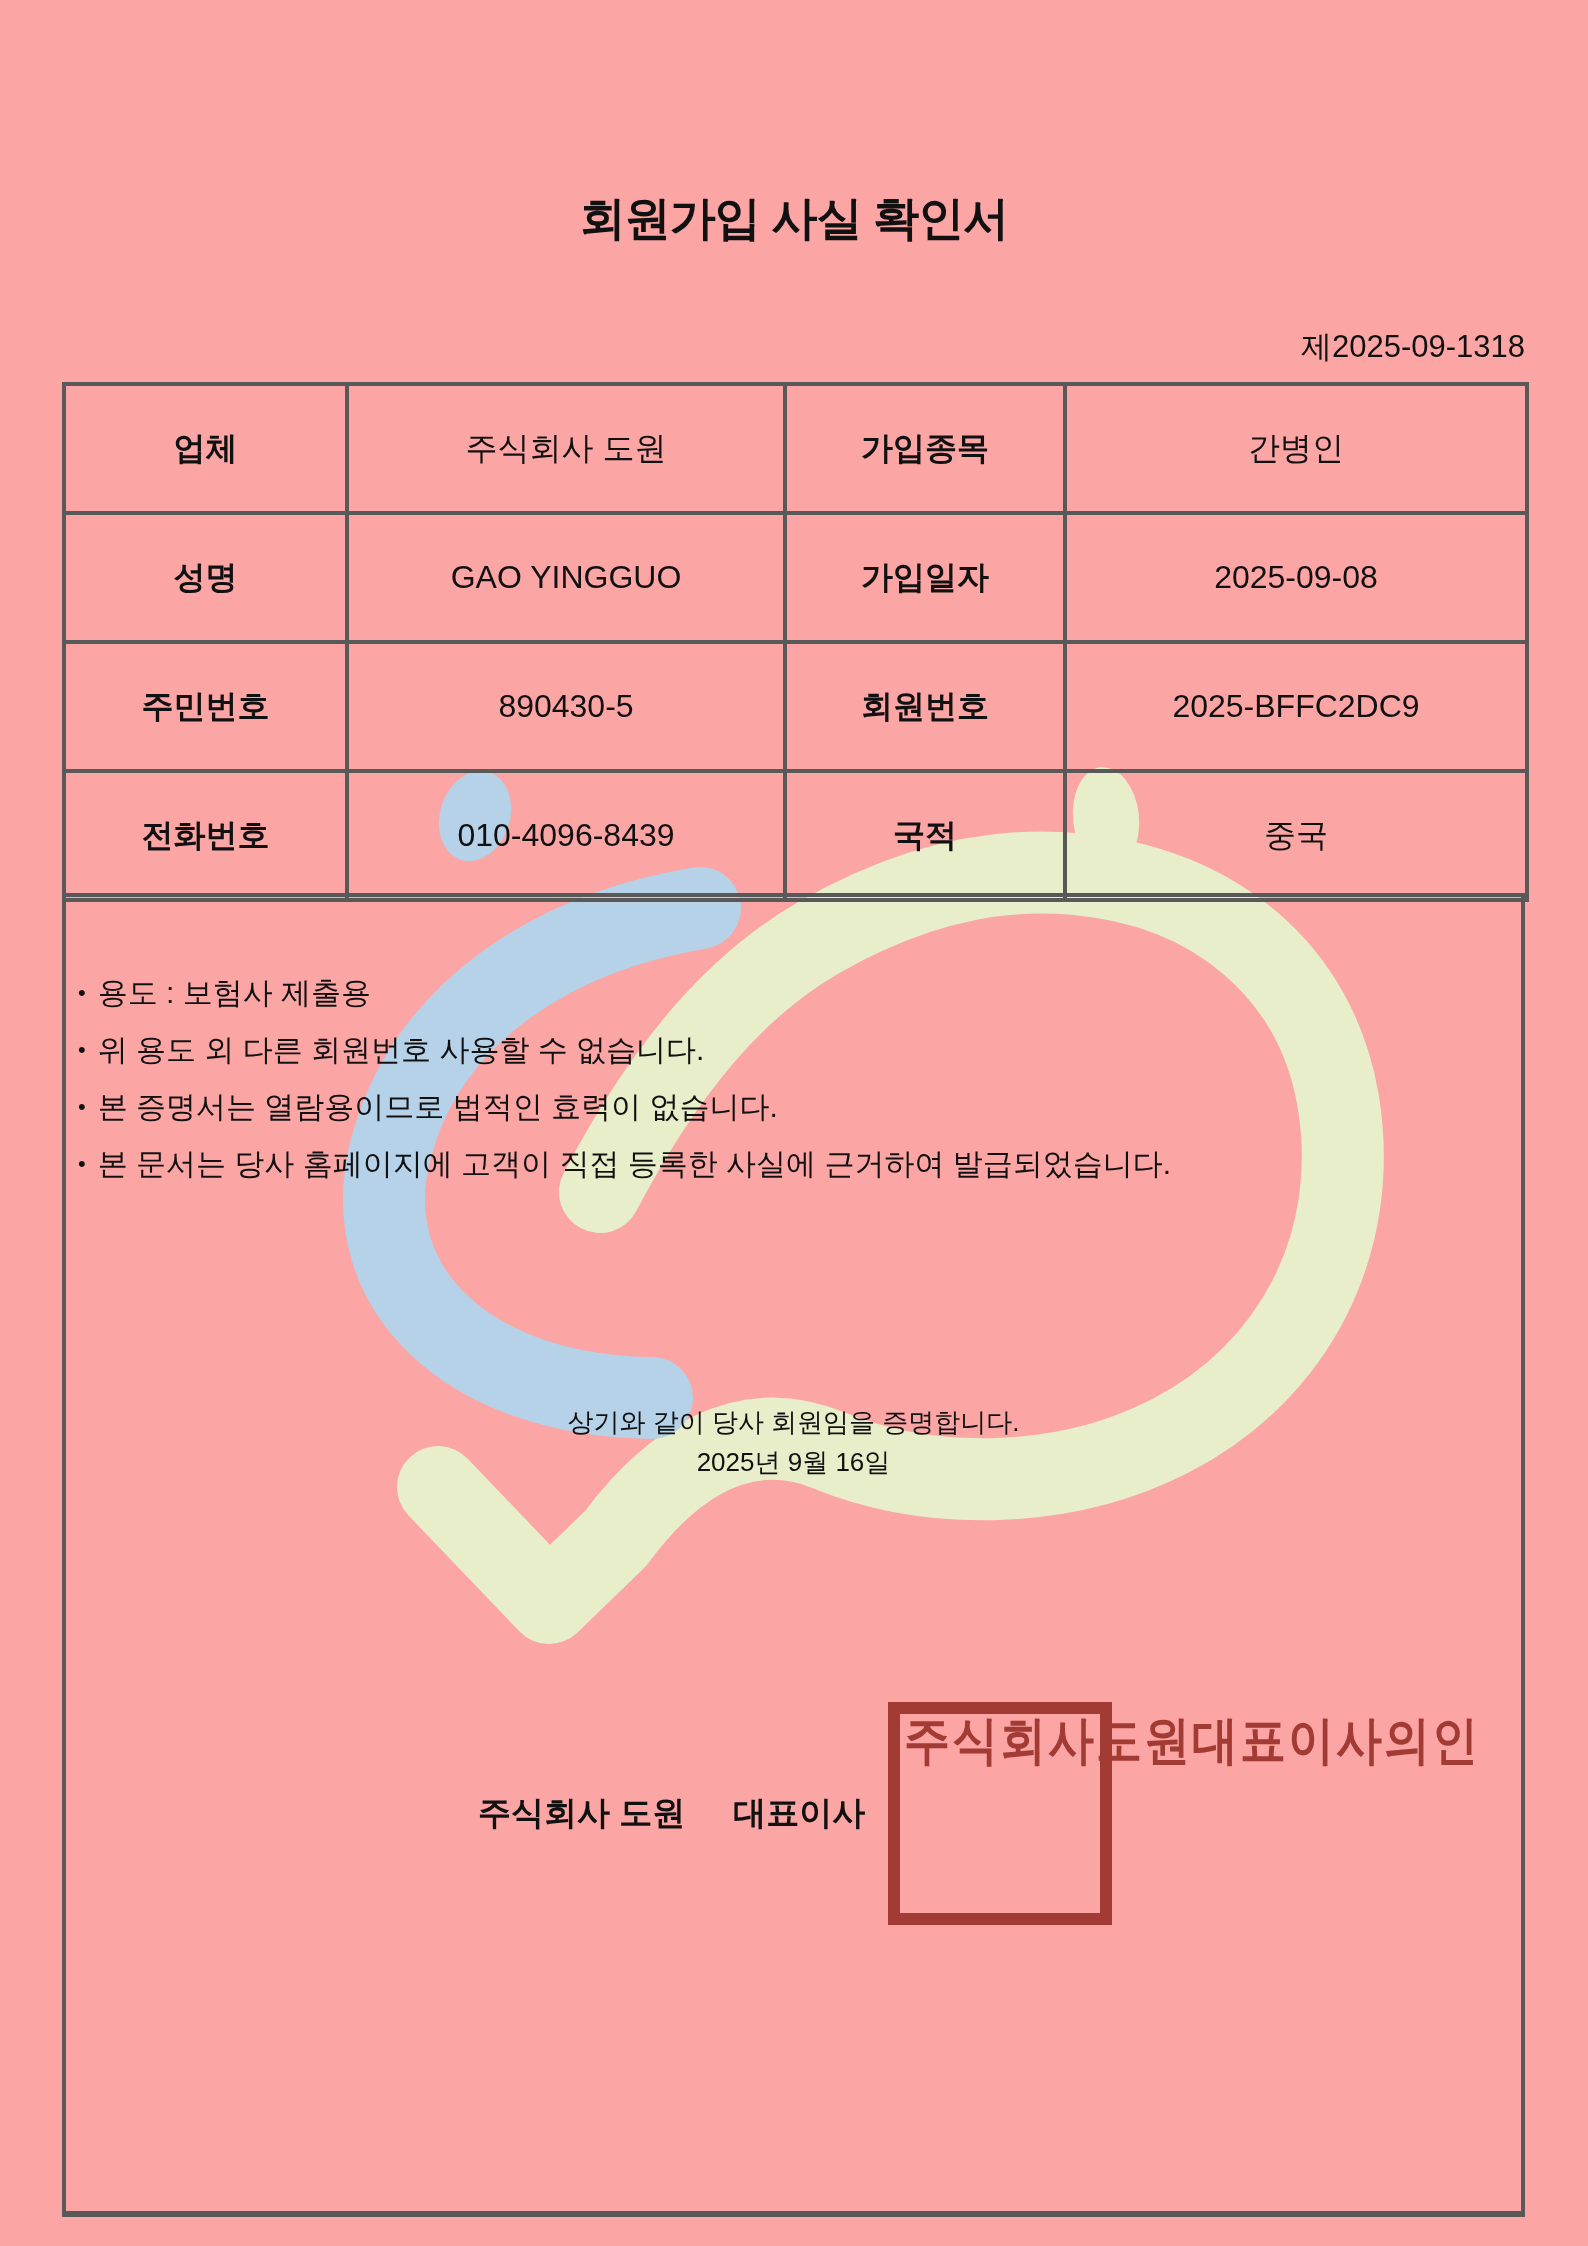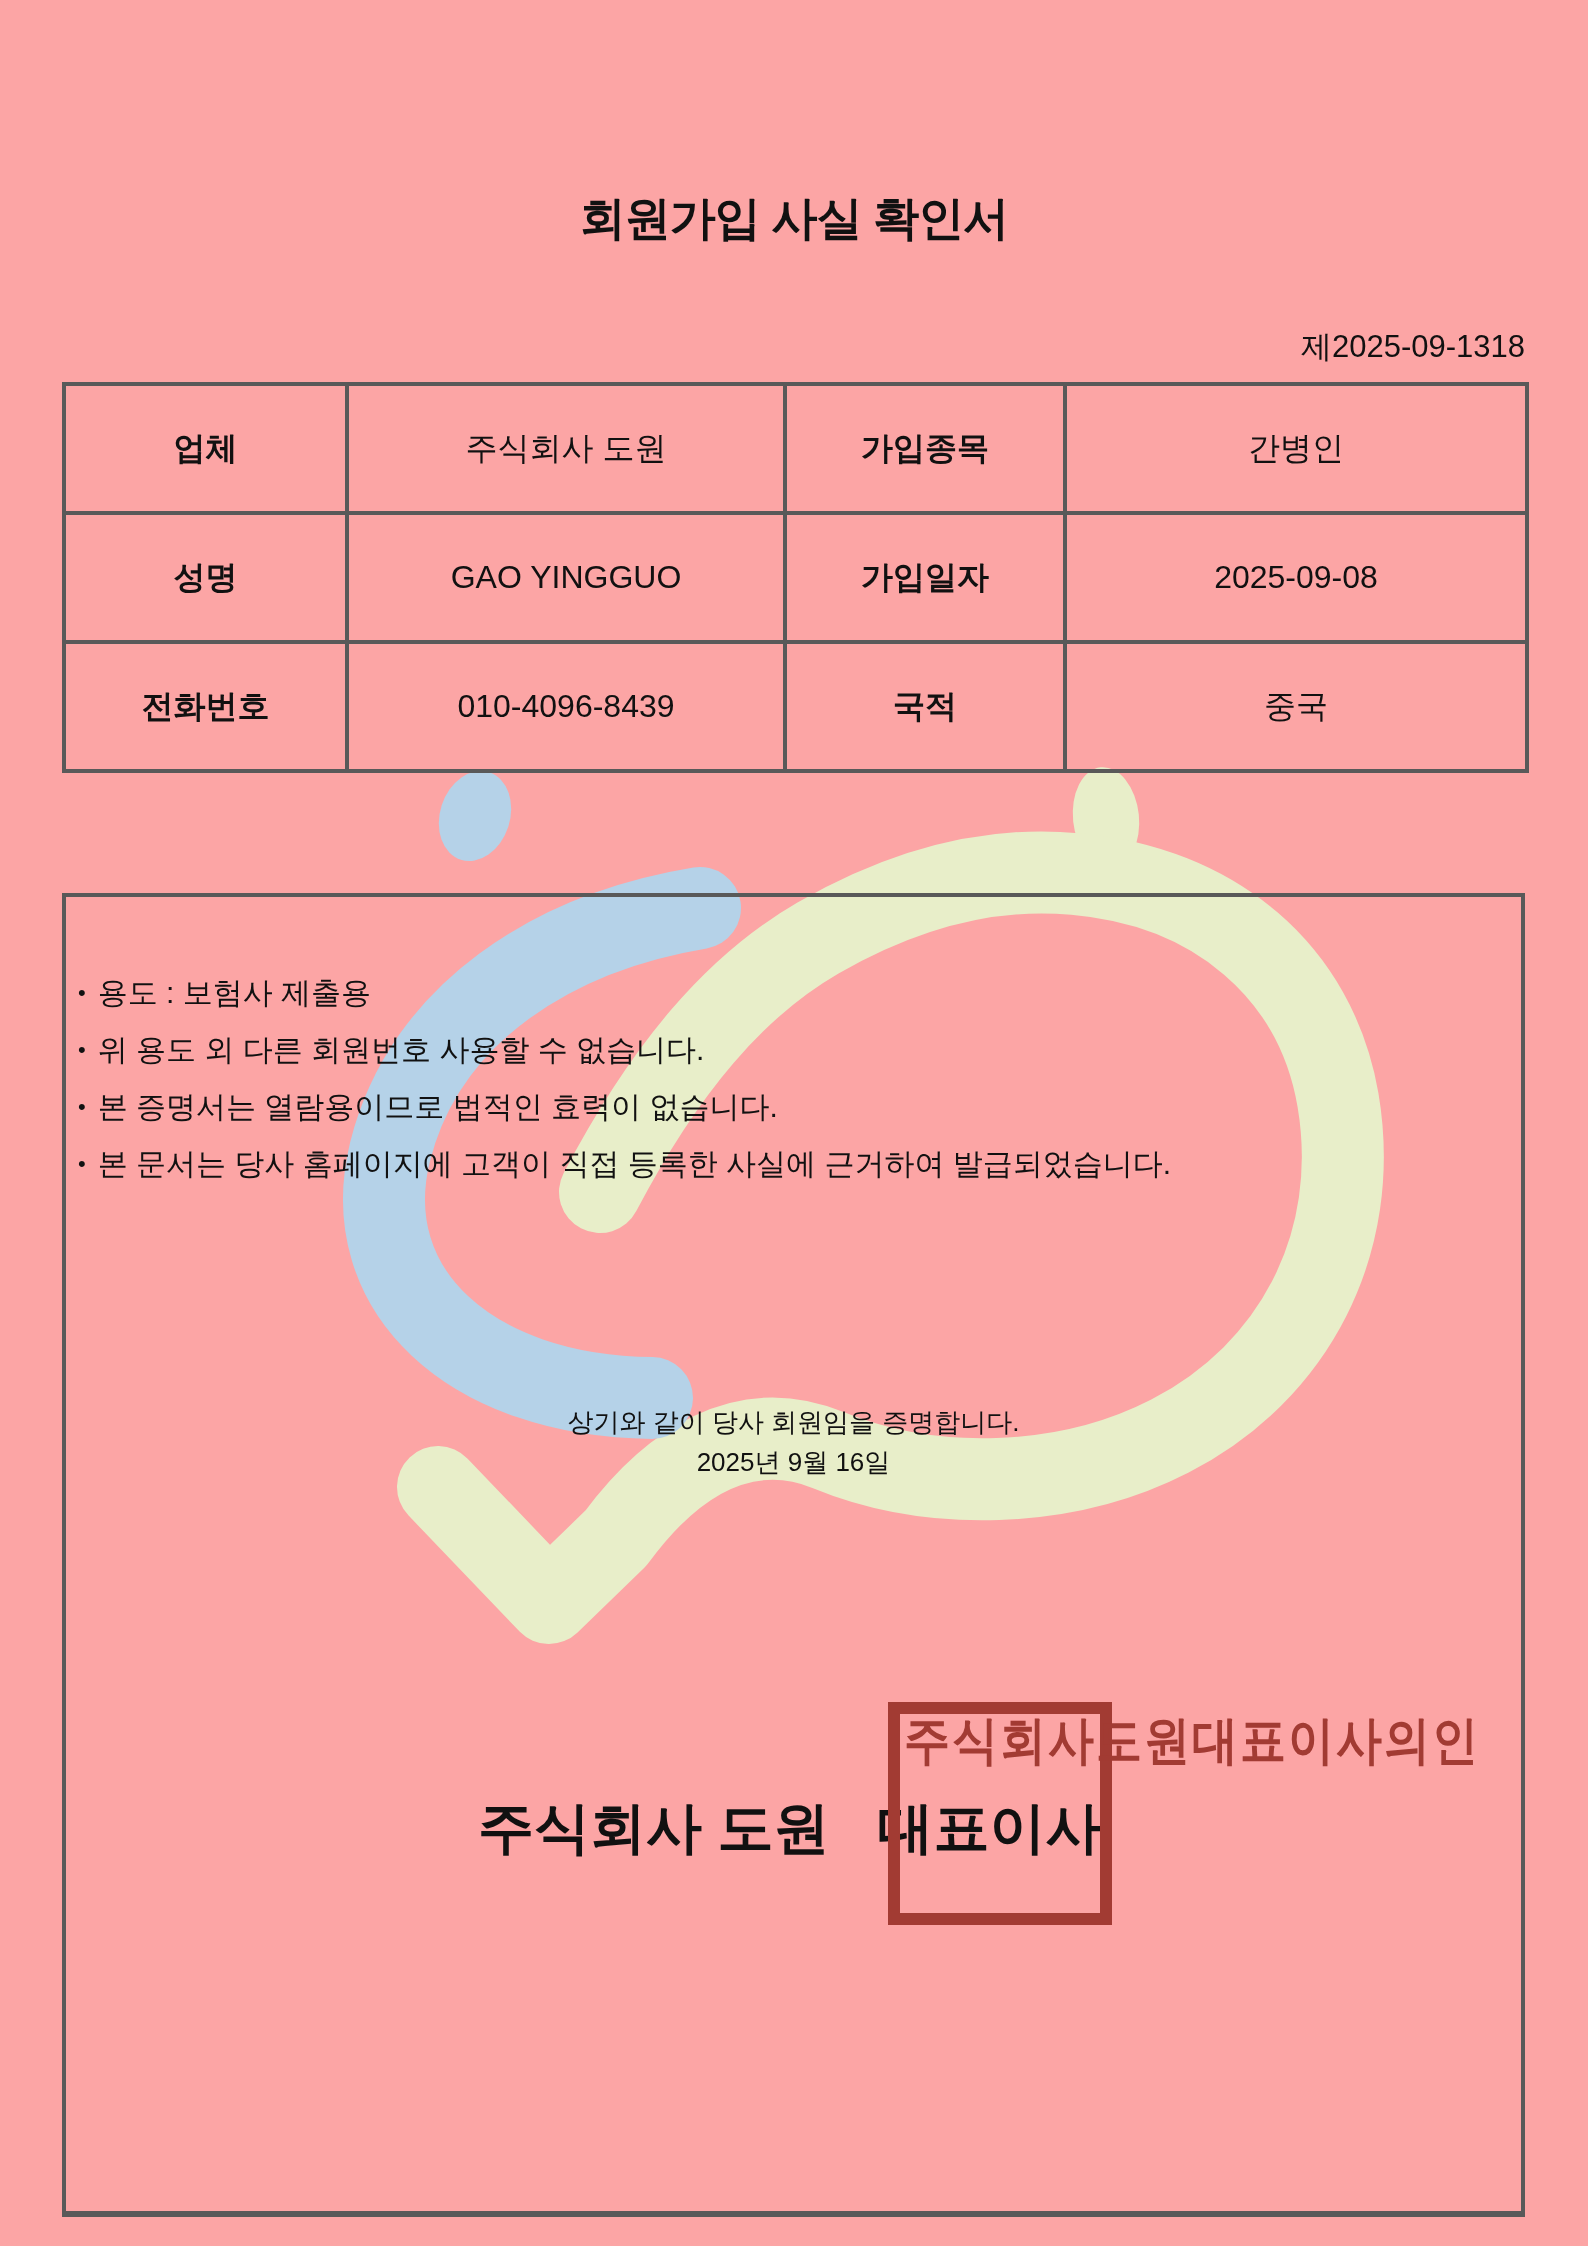--- a/index.html
+++ b/index.html
@@ -48,21 +48,21 @@
   .note-row .bullet{font-size:22px;vertical-align:3px;margin-right:12px;}
   .note-0{top:78px;} .note-1{top:135px;} .note-2{top:192px;} .note-3{top:249px;}
 
   .statement{
     position:absolute;left:0;top:505px;width:100%;
     text-align:center;font-size:26px;line-height:40px;font-weight:400;
   }
 
   .signature{
     position:absolute;left:412px;top:894px;
-    font-size:56px;font-weight:700;white-space:nowrap;
+    font-size:33px;font-weight:700;white-space:nowrap;
   }
   .signature .sig-gap{display:inline-block;width:48px;}
 
   .seal{
     position:absolute;left:822px;top:805px;
     width:224px;height:223px;box-sizing:border-box;
     border:12px solid #a23b33;
     display:flex;flex-direction:row;justify-content:space-around;
     padding:4px 4px;
   }
@@ -113,20 +113,26 @@
           <td class="lbl">가입종목</td>
           <td class="val">간병인</td>
         </tr>
         <tr>
           <td class="lbl">성명</td>
           <td class="val">GAO YINGGUO</td>
           <td class="lbl">가입일자</td>
           <td class="val">2025-09-08</td>
         </tr>
         <tr>
+          <td class="lbl">주민번호</td>
+          <td class="val">890430-5</td>
+          <td class="lbl">회원번호</td>
+          <td class="val">2025-BFFC2DC9</td>
+        </tr>
+        <tr>
           <td class="lbl">전화번호</td>
           <td class="val">010-4096-8439</td>
           <td class="lbl">국적</td>
           <td class="val">중국</td>
         </tr>
       </tbody>
     </table>
 
     <div class="notes-box">
 

